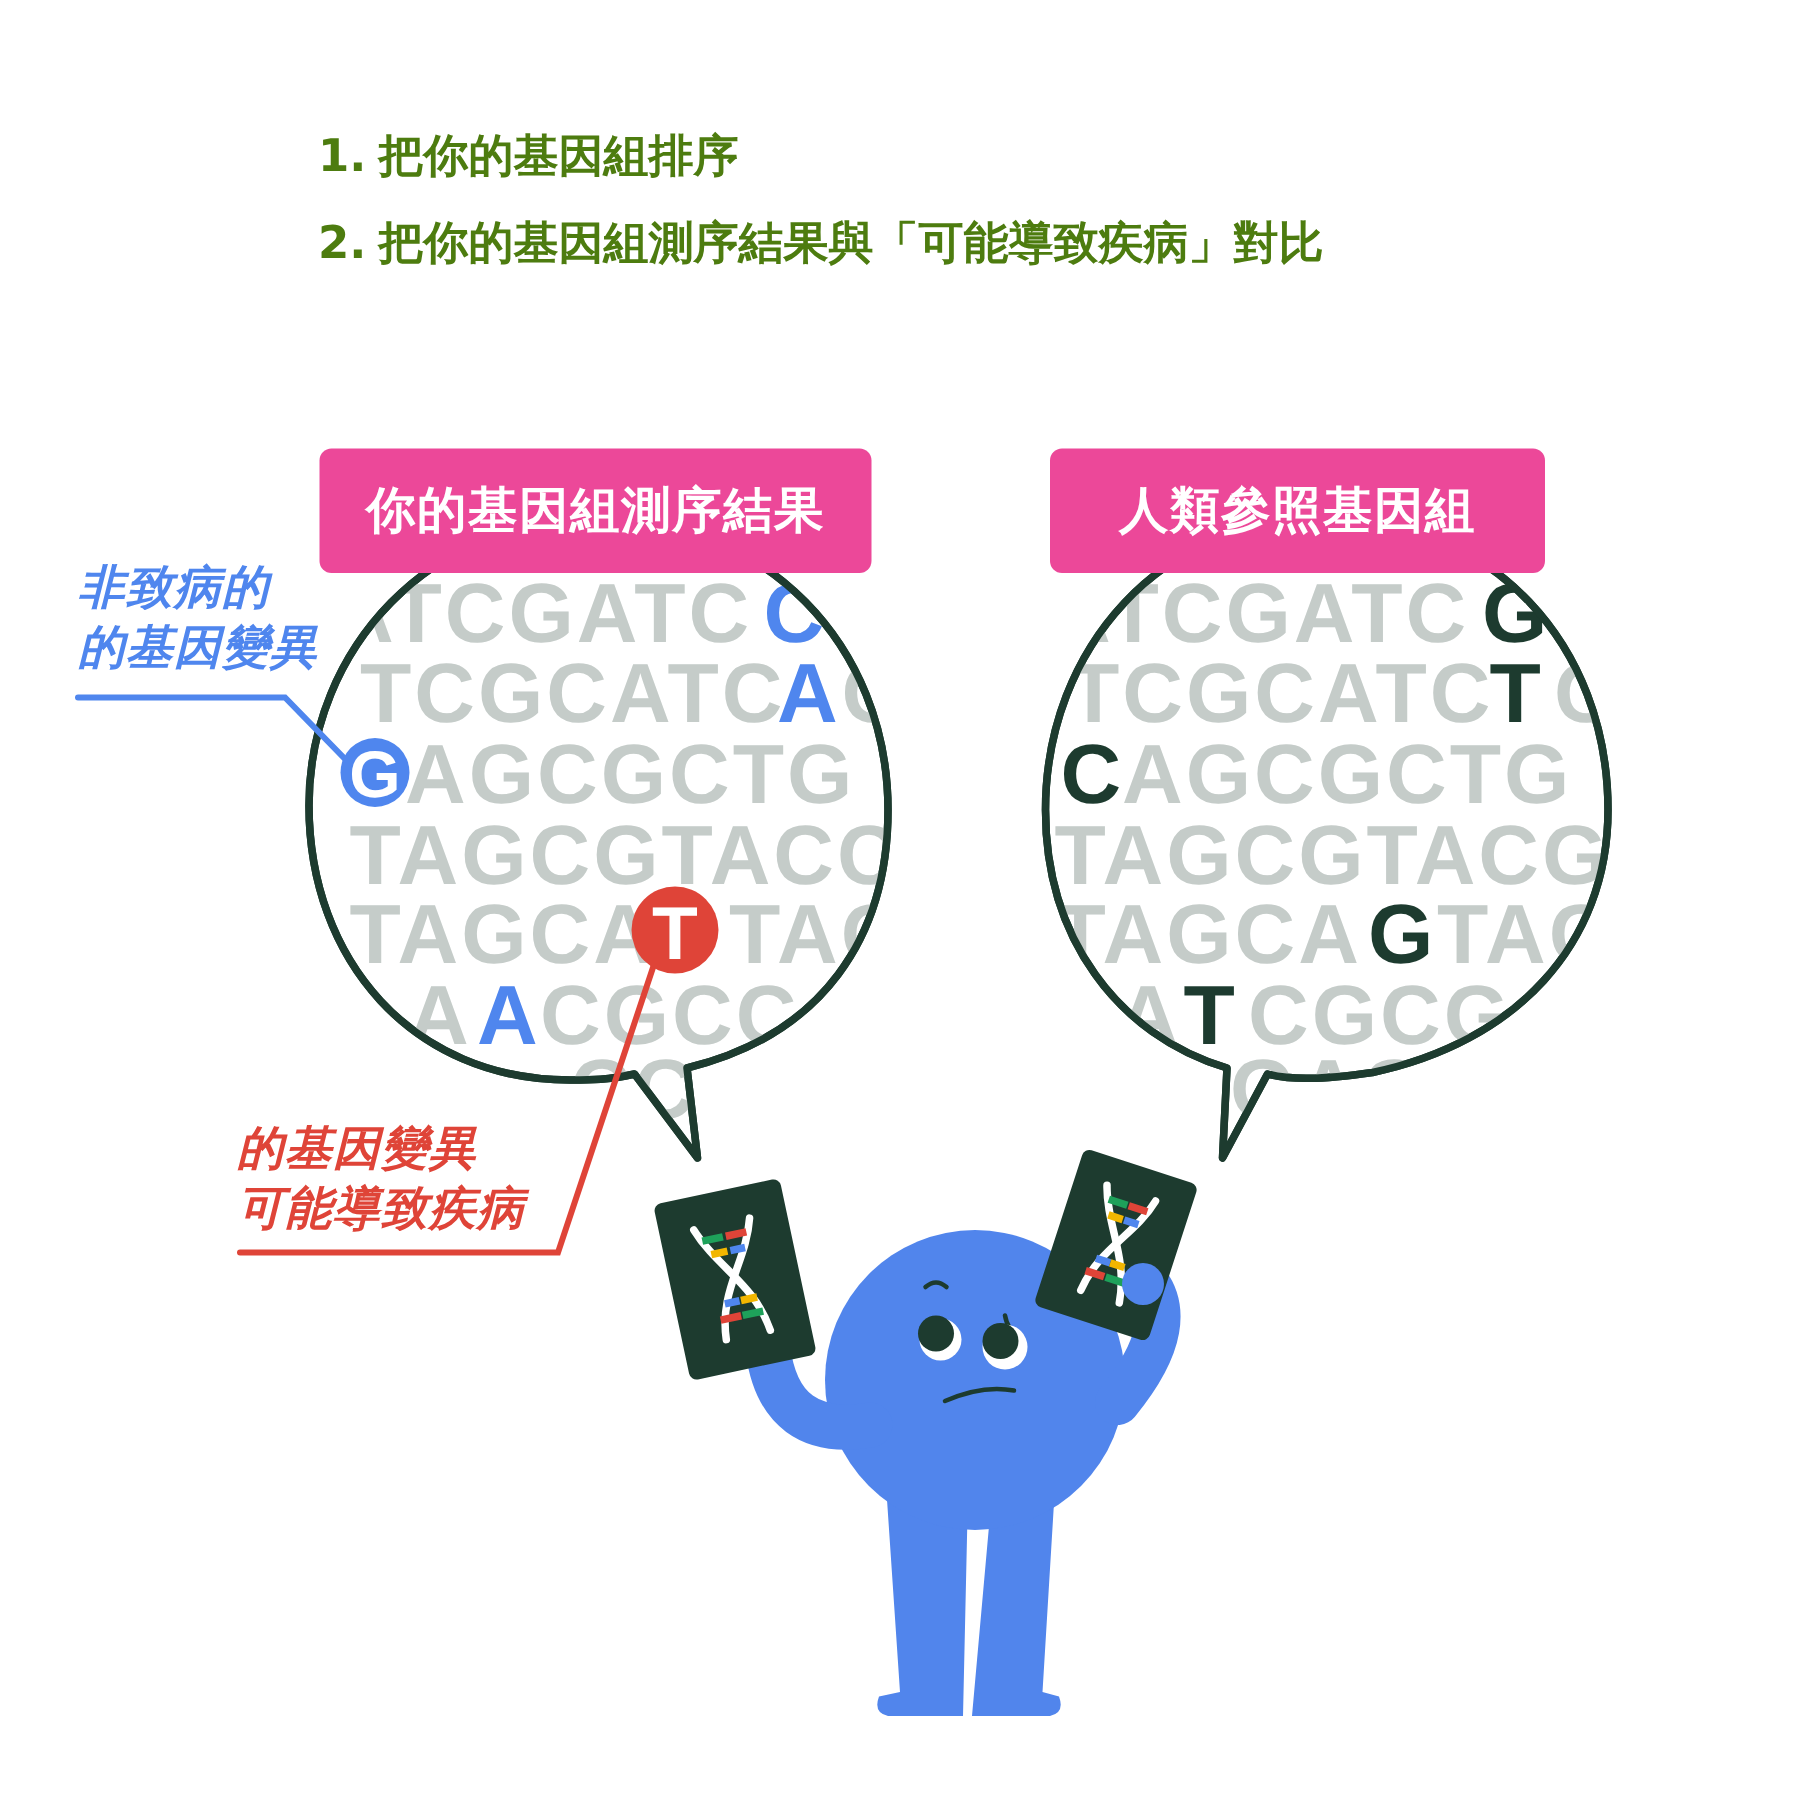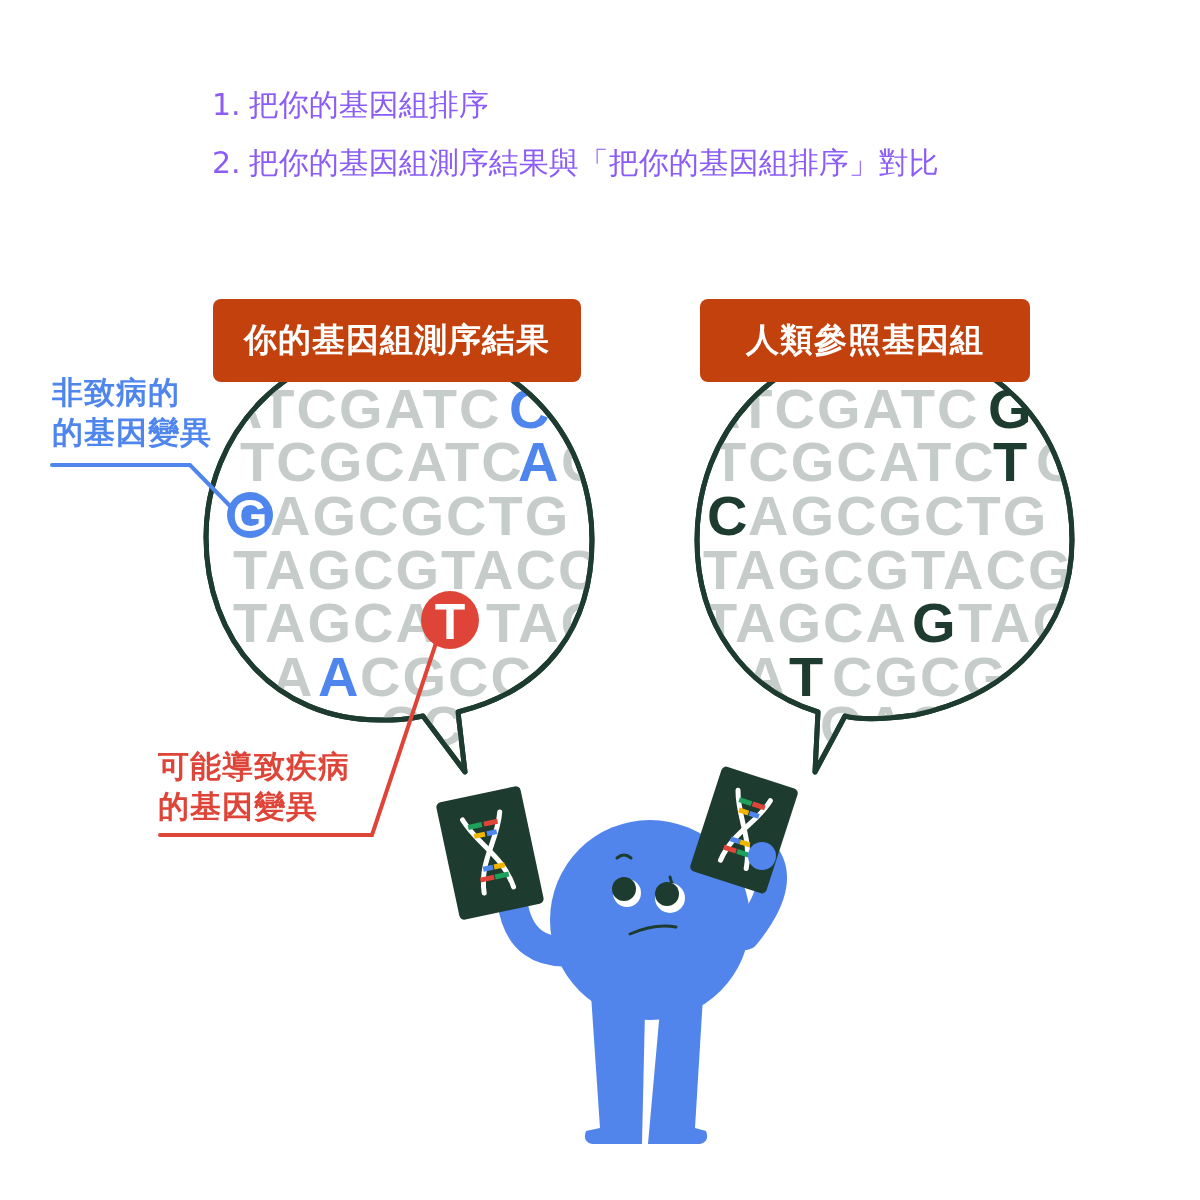--- a/index.html
+++ b/index.html
@@ -1,38 +1,38 @@
 <!DOCTYPE html>
 <html><head>
 <meta charset="utf-8">
 <style>
   html, body { margin: 0; padding: 0; background: #ffffff; }
   body { width: 1200px; height: 1200px; position: relative; overflow: hidden;
          font-family: "DejaVu Sans", "Liberation Sans", sans-serif; }
   .steps { position: absolute; left: 212px; top: 76px; margin: 0; padding: 0; list-style: none; }
-  .steps li { color: #8b5cf6; font-weight: normal; font-size: 30px; line-height: 58px; height: 58px;
+  .steps li { color: #4d7c0f; font-weight: bold; font-size: 30px; line-height: 58px; height: 58px;
               letter-spacing: 0px; white-space: nowrap; }
   .steps li .num { margin-right: 8px; }
-  .label-box { position: absolute; background: #c2410c; color: #ffffff; font-weight: bold;
+  .label-box { position: absolute; background: #ec4899; color: #ffffff; font-weight: bold;
                font-size: 33px; border-radius: 8px; display: flex; align-items: center;
                justify-content: center; z-index: 5; letter-spacing: 1px; }
   #box-left  { left: 213px; top: 299px; width: 368px; height: 83px; }
   #box-right { left: 700px; top: 299px; width: 330px; height: 83px; text-align: center; }
   svg.scene { position: absolute; left: 0; top: 0; }
   .dna text { font-family: "Liberation Sans", "DejaVu Sans", sans-serif; font-weight: bold; font-size: 56px; }
-  .annot { position: absolute; font-weight: bold; font-size: 31px; line-height: 40px; letter-spacing: 1px; }
+  .annot { position: absolute; font-weight: bold; font-size: 31px; line-height: 40px; letter-spacing: 1px; font-style: italic; }
   #annot-blue { left: 52px; top: 372px; color: #4f86ee; }
   #annot-red  { left: 158px; top: 746px; color: #df4438; }
 </style>
 </head>
 <body>
 
 <ol class="steps">
   <li><span class="num">1.</span><span>把你的基因組排序</span></li>
-  <li><span class="num">2.</span><span>把你的基因組測序結果與「把你的基因組排序」對比</span></li>
+  <li><span class="num">2.</span><span>把你的基因組測序結果與「可能導致疾病」對比</span></li>
 </ol>
 
 <div class="label-box" id="box-left">你的基因組測序結果</div>
 <div class="label-box" id="box-right">人類參照基因組</div>
 
 <svg class="scene" width="1200" height="1200" viewBox="0 0 1200 1200">
   <defs>
     <clipPath id="clipL">
       <path d="M398,345 C510,345 592,430 592,540 C592,625 548,690 458,712 L465,772 L423,716 C405,720 395,720 380,720 C275,720 206,640 206,537 C206,432 288,345 398,345 Z"></path>
     </clipPath>
@@ -148,15 +148,15 @@
   </g>
 
   <circle cx="762" cy="856" r="14" fill="#5185ec"></circle>
 </svg>
 
 <div class="annot" id="annot-blue">
   <div>非致病的</div>
   <div>的基因變異</div>
 </div>
 <div class="annot" id="annot-red">
+  <div>的基因變異</div>
   <div>可能導致疾病</div>
-  <div>的基因變異</div>
 </div>
 
 </body></html>

